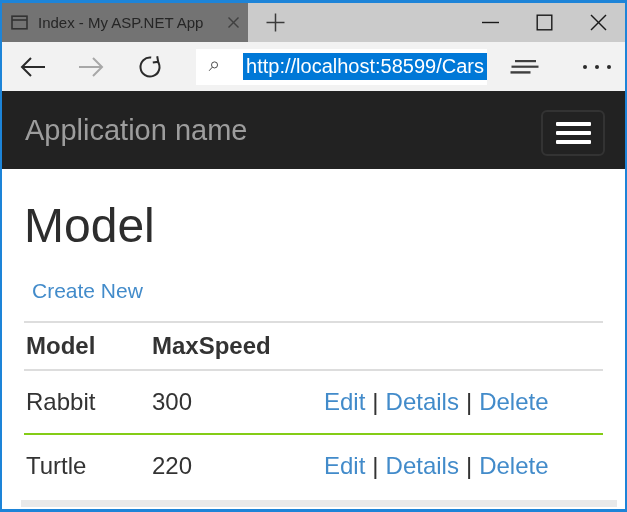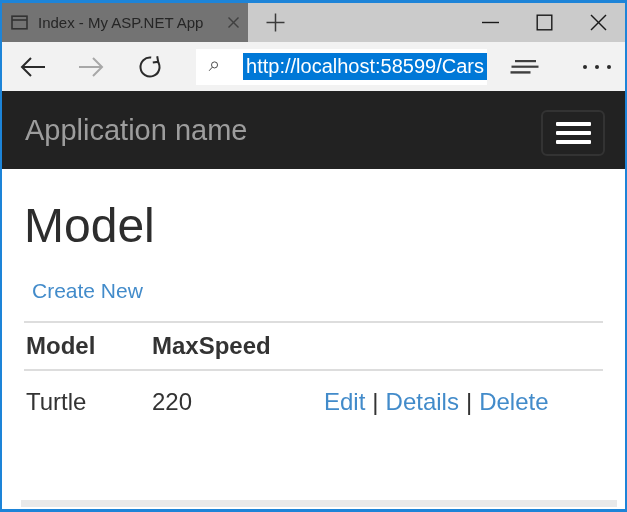--- a/index.html
+++ b/index.html
@@ -163,20 +163,27 @@
     <table class="cars-table">
       <thead>
         <tr>
           <th class="col-model">Model</th>
           <th class="col-speed">MaxSpeed</th>
           <th></th>
         </tr>
       </thead>
       <tbody>
         <tr>
+          <td>Rabbit</td>
+          <td>300</td>
+          <td>
+            <a class="action-link">Edit</a><span class="sep">|</span><a class="action-link">Details</a><span class="sep">|</span><a class="action-link">Delete</a>
+          </td>
+        </tr>
+        <tr>
           <td>Turtle</td>
           <td>220</td>
           <td>
             <a class="action-link">Edit</a><span class="sep">|</span><a class="action-link">Details</a><span class="sep">|</span><a class="action-link">Delete</a>
           </td>
         </tr>
       </tbody>
     </table>
   </div>
 

